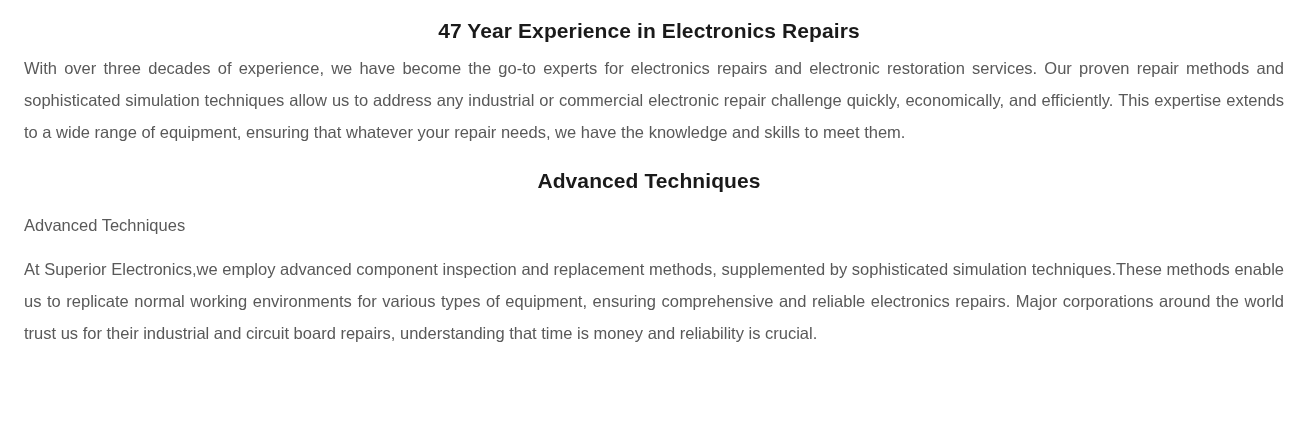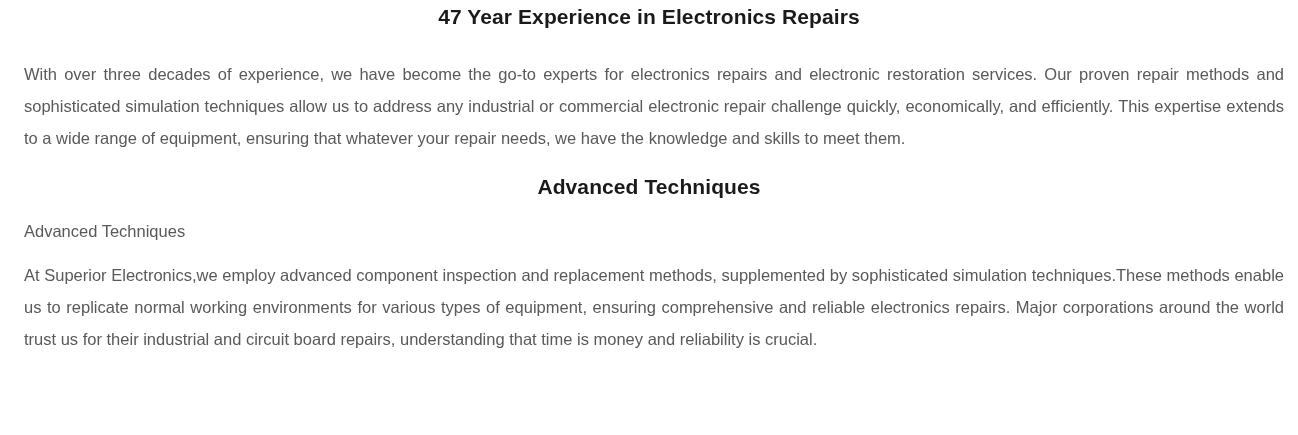--- a/index.html
+++ b/index.html
@@ -24,37 +24,37 @@
   .heading {
     text-align: center;
     font-weight: bold;
     font-size: 21px;
     line-height: 26px;
     color: #1a1a1a;
     margin: 0;
     letter-spacing: 0.1px;
   }
   .heading-1 {
-    padding-top: 4px;
+    padding-top: 18px;
   }
   .heading-2 {
     padding-top: 6px;
   }
   .body-text {
     color: #595959;
     font-size: 16.5px;
     line-height: 32px;
     text-align: justify;
     text-justify: inter-word;
     margin: 0;
     padding: 0 0 0 10px;
     box-sizing: border-box;
   }
   .para-1 {
-    margin-top: 28px;
+    margin-top: 8px;
   }
   .label-line {
     color: #595959;
     font-size: 16.5px;
     line-height: 32px;
     text-align: left;
     margin: 0;
     padding-left: 10px;
   }
   .para-2 {

